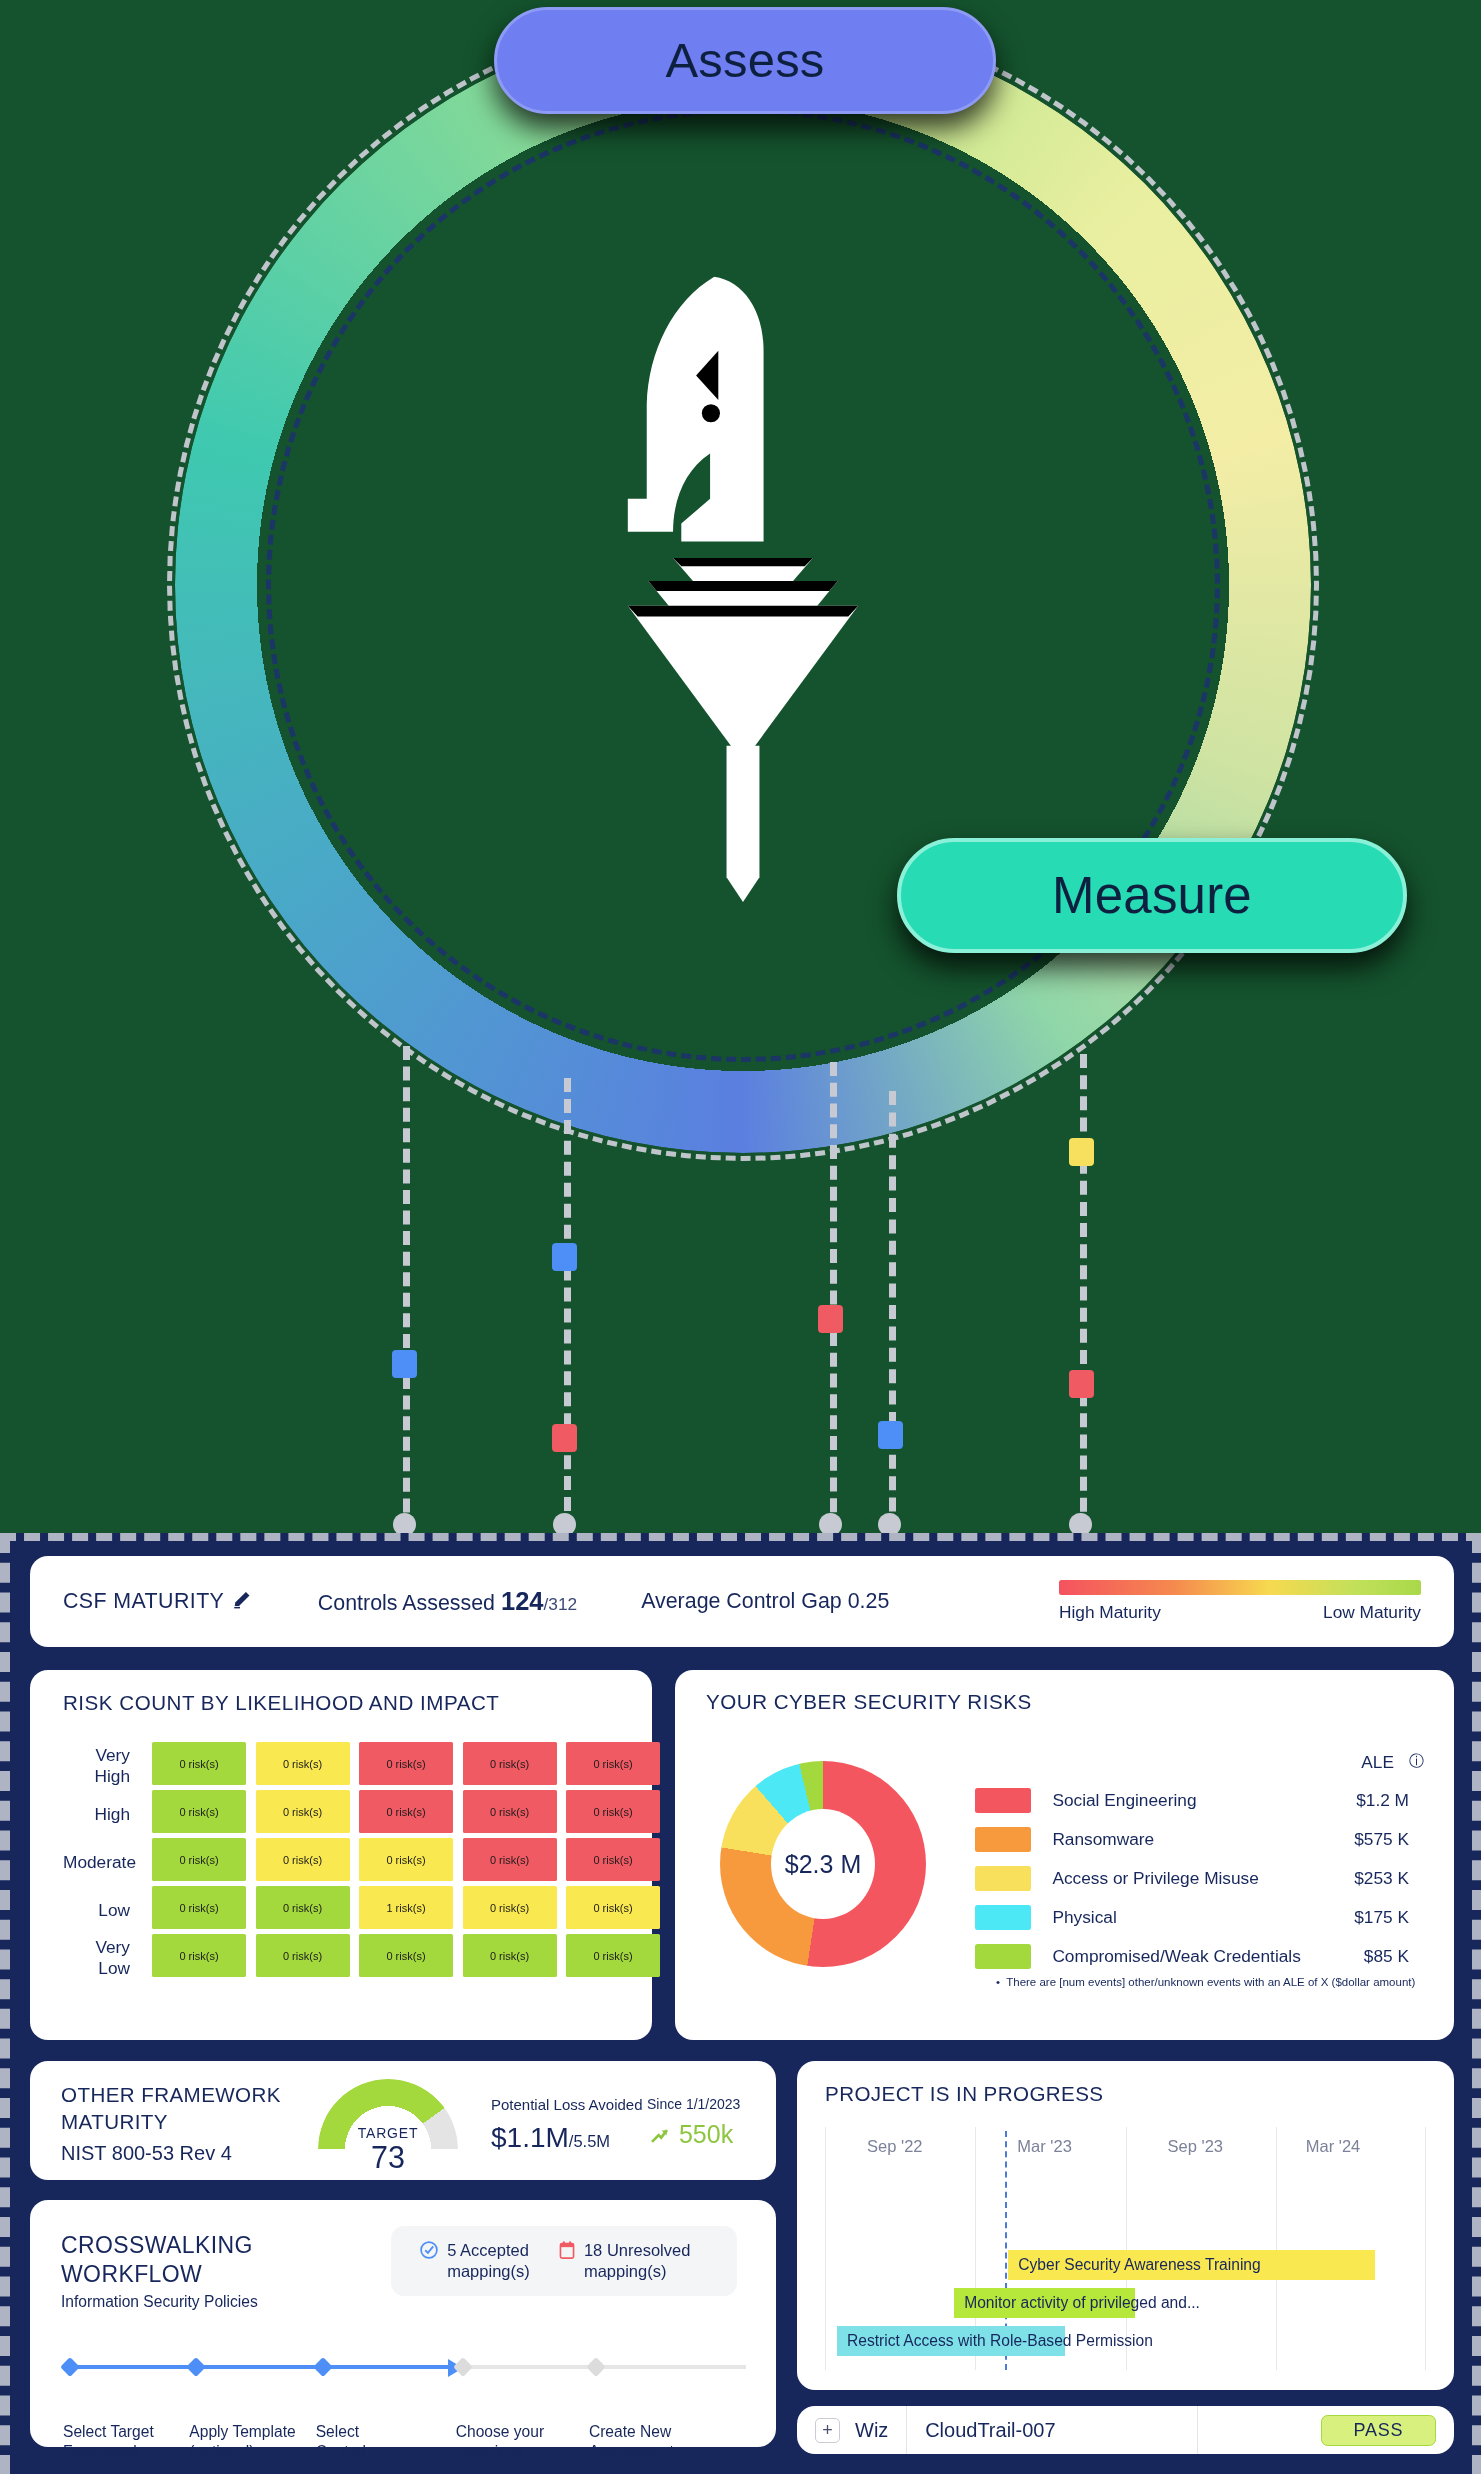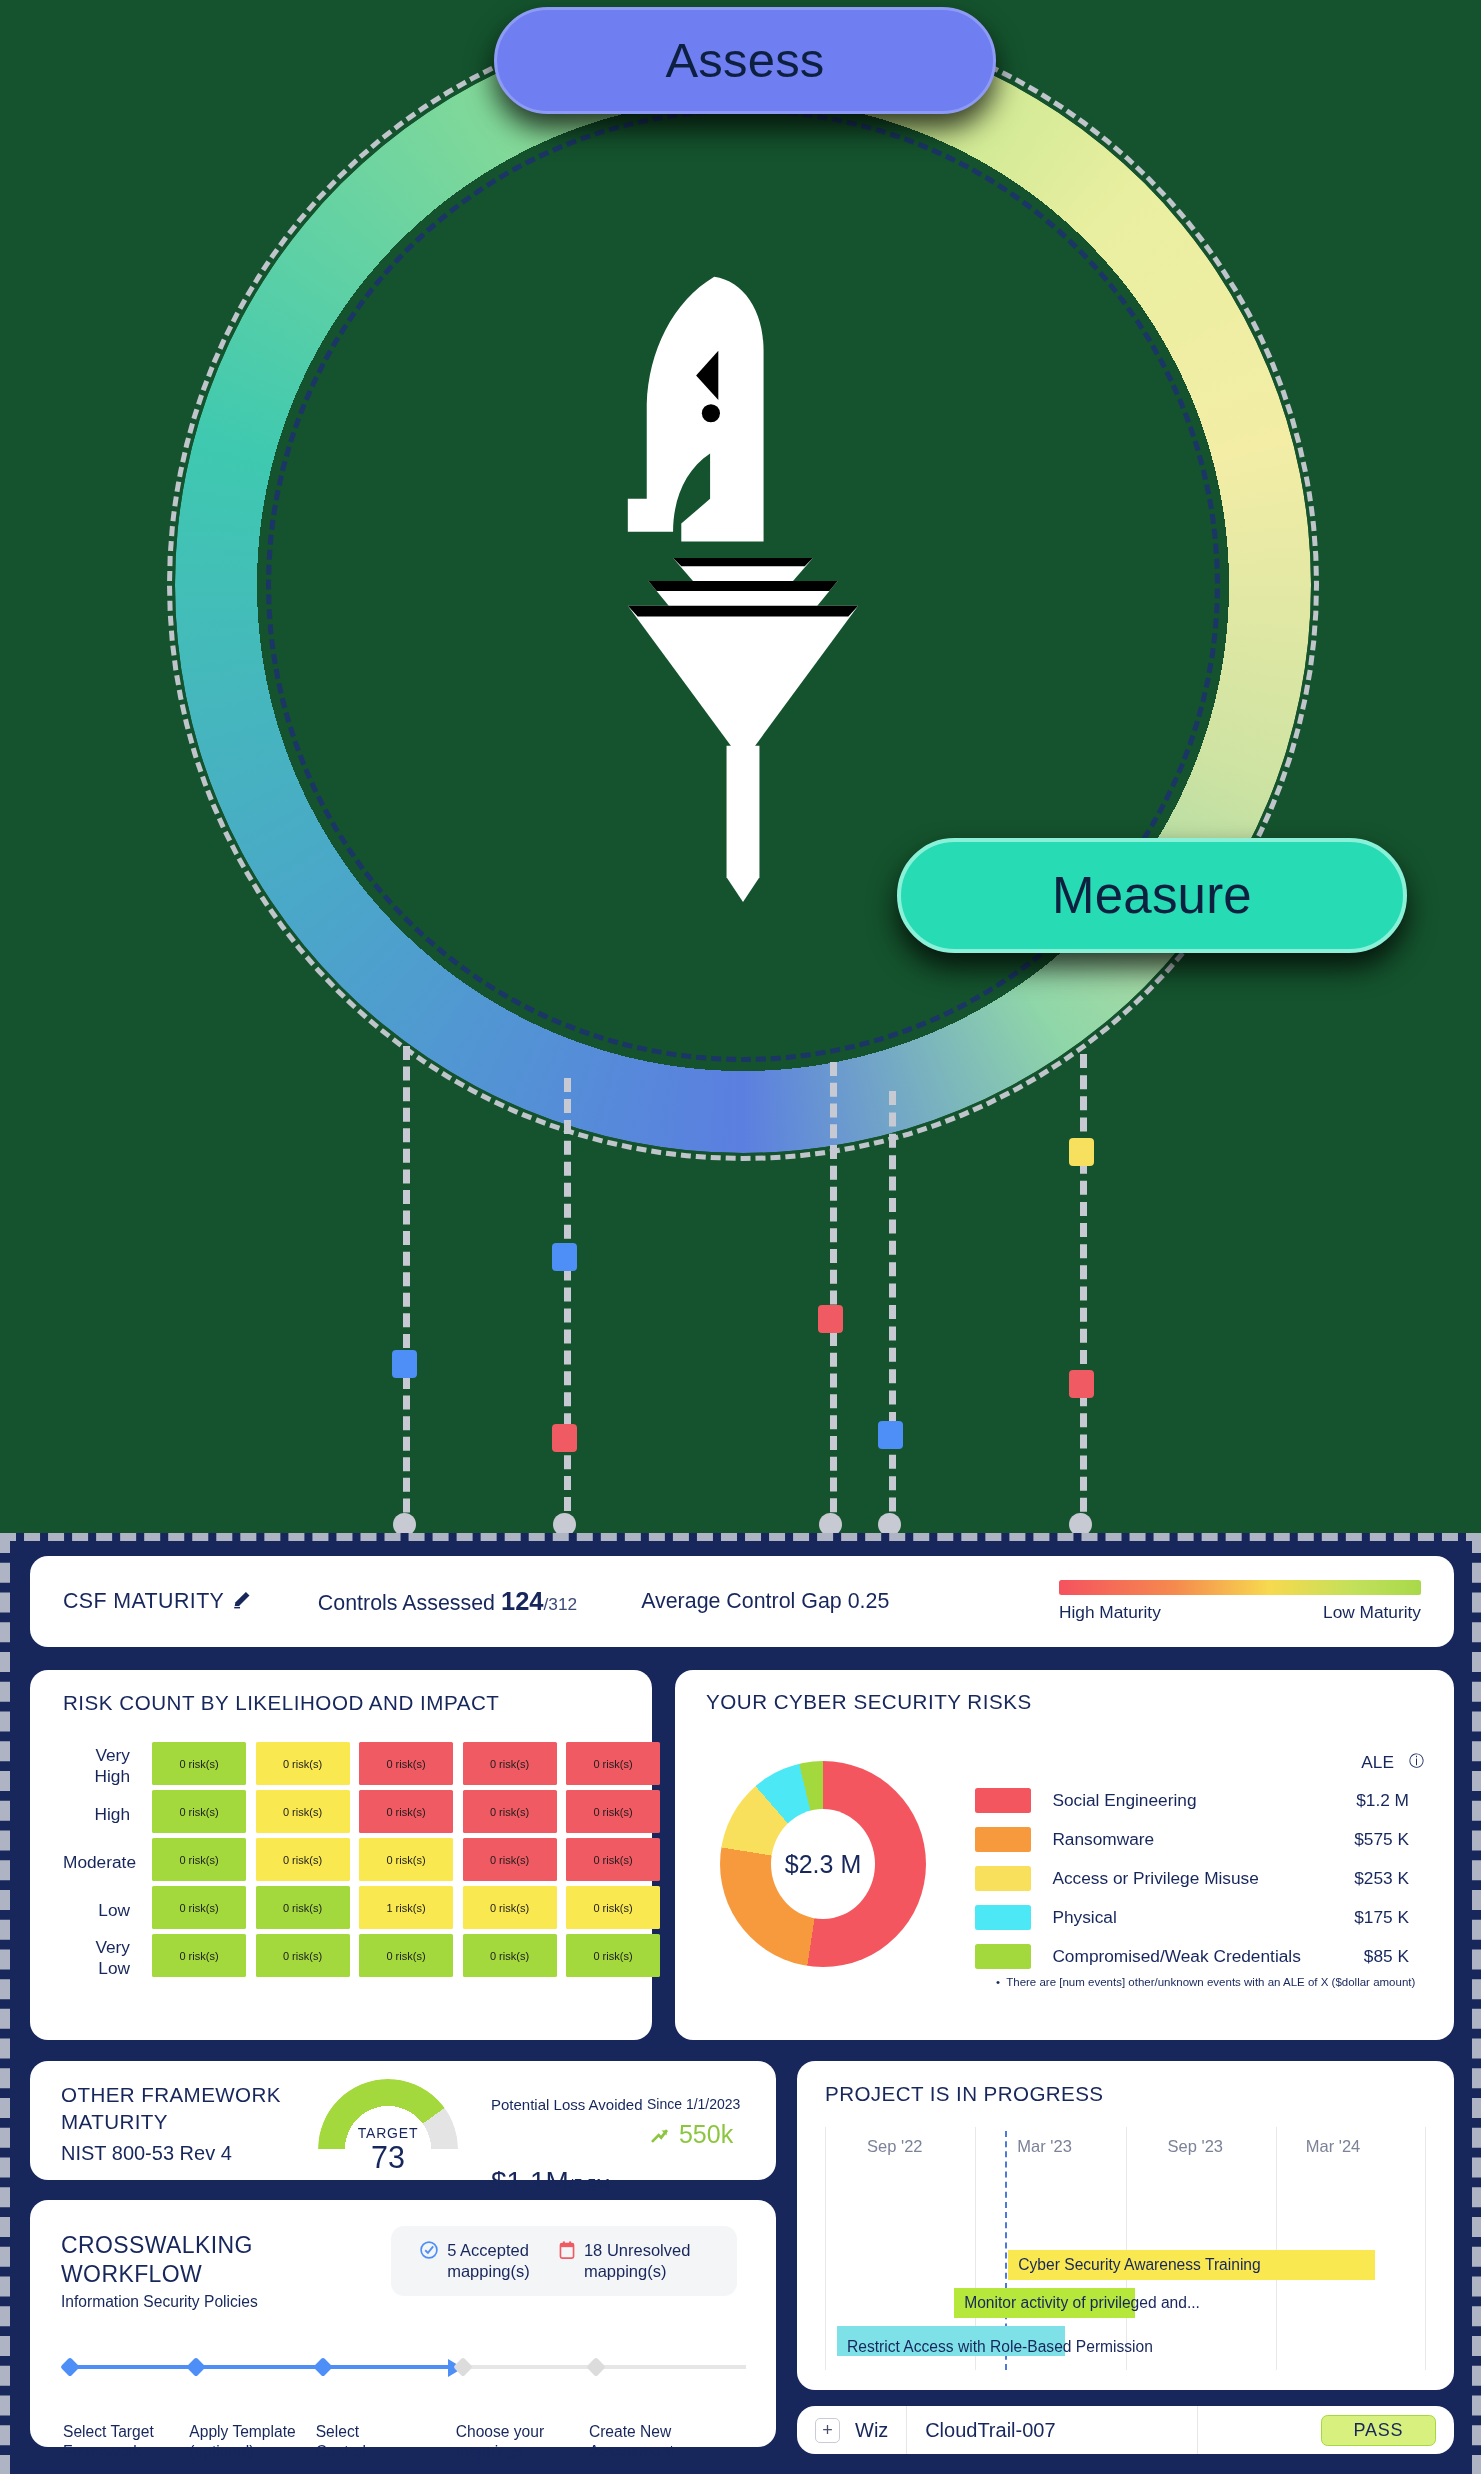--- a/index.html
+++ b/index.html
@@ -100,21 +100,21 @@
   .gauge{position:absolute;left:288px;top:18px;width:140px;height:72px;overflow:hidden;}
   .gauge .arc{width:140px;height:140px;border-radius:50%;
     background:conic-gradient(from 270deg,#a4d93e 0deg 144deg,#e4e4e4 144deg 180deg,transparent 180deg 360deg);
     -webkit-mask:radial-gradient(circle at 50% 50%,transparent 0 43px,#000 43px);
             mask:radial-gradient(circle at 50% 50%,transparent 0 43px,#000 43px);}
   .gauge-lbl{position:absolute;left:288px;top:64px;width:140px;text-align:center;
     font-size:14px;color:#17275c;letter-spacing:0.8px;}
   .gauge-val{position:absolute;left:288px;top:79px;width:140px;text-align:center;
     font-size:30.5px;color:#17275c;}
   .pla-t{position:absolute;left:461px;top:35px;font-size:15px;color:#17275c;}
-  .pla-v{position:absolute;left:461px;top:61px;font-size:28px;color:#17275c;margin-top:44px;}
+  .pla-v{position:absolute;left:461px;top:61px;font-size:28px;color:#17275c;}
   .pla-v .den{font-size:16.5px;}
   .since-t{position:absolute;left:617px;top:35px;font-size:14px;color:#17275c;}
   .since-v{position:absolute;left:617px;top:59px;font-size:25px;color:#8cc63f;}
 
   
   #card-cw{left:30px;top:2200px;width:746px;height:247px;}
   .cw-t{position:absolute;left:31px;top:31px;font-size:23px;color:#17275c;
     line-height:1.25;letter-spacing:0.4px;}
   .cw-s{position:absolute;left:31px;top:93px;font-size:15.6px;color:#17275c;}
   .cw-box{position:absolute;left:361px;top:26px;width:346px;height:70px;
@@ -446,21 +446,21 @@
   <div class="gtick" style="left: 7%;">Sep '22</div>
       <div class="gtick" style="left: 32%;">Mar '23</div>
       <div class="gtick" style="left: 57%;">Sep '23</div>
       <div class="gtick" style="left: 80%;">Mar '24</div>
       <div class="gbar" style="left: 30.5%; width: 61%; top: 123px; background: rgb(249, 232, 79);">
         <span>Cyber Security Awareness Training</span>
       </div>
       <div class="gbar" style="left: 21.5%; width: 30%; top: 161px; background: rgb(181, 232, 58);">
         <span>Monitor activity of privileged and...</span>
       </div>
-      <div class="gbar" style="left: 2%; width: 38%; top: 199px; background: rgb(127, 225, 232); align-items: flex-end;">
+      <div class="gbar" style="left: 2%; width: 38%; top: 199px; background: rgb(127, 225, 232);">
         <span>Restrict Access with Role-Based Permission</span>
       </div>
     </div>
 </div>
 
 <div class="card" id="card-bottom">
   <div class="bcell">
     <span class="plusbox">+</span>
     <span style="font-size:20px;color:#17275c;">Wiz</span>
   </div>

